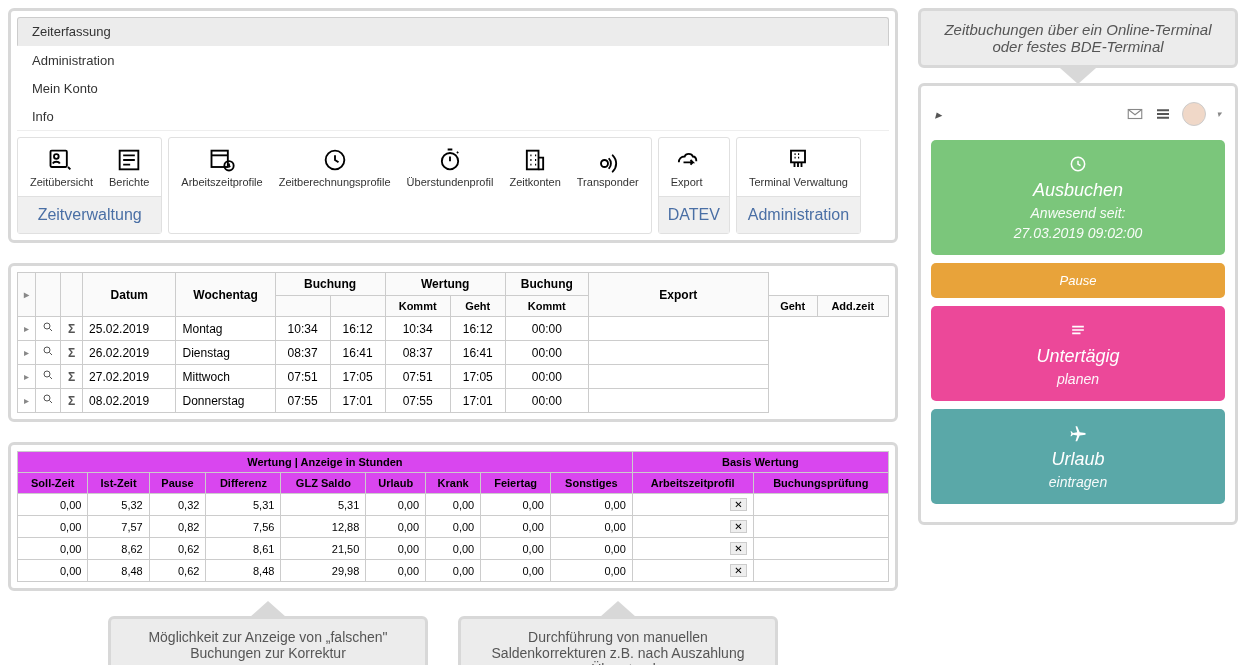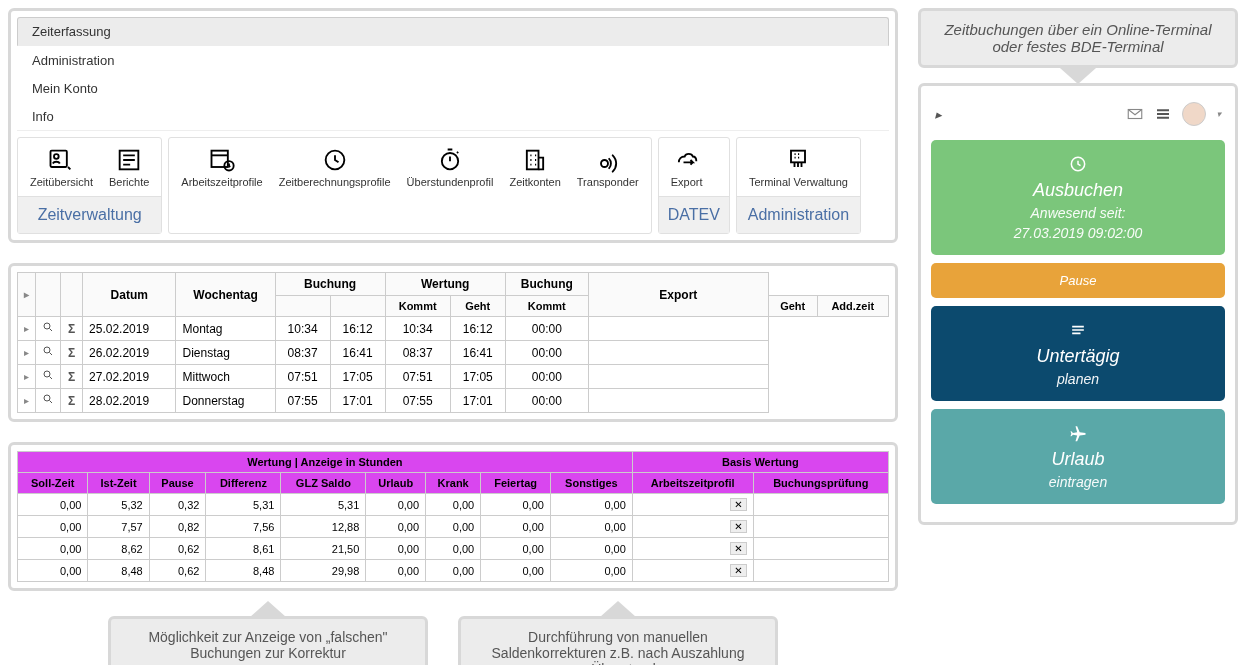--- a/index.html
+++ b/index.html
@@ -57,21 +57,21 @@
 .term-header svg { width: 18px; height: 18px; }
 .avatar { width: 24px; height: 24px; border-radius: 50%; background: #f0d8c8; border: 1px solid #ccc; }
 
 .term-btn { border-radius: 5px; color: #fff; text-align: center; padding: 14px 8px; margin-bottom: 8px; cursor: pointer; }
 .term-btn .title { font-size: 18px; font-weight: 300; }
 .term-btn .sub { font-size: 14px; margin-top: 4px; opacity: .95; }
 .term-btn svg { width: 20px; height: 20px; margin-bottom: 2px; }
 .green { background: #7bc67b; }
 .orange { background: #e8a33a; padding: 10px; font-size: 13px; }
 .blue { background: #5a8bd6; }
-.bluegrey { background: #0c4a6e; }
+.bluegrey { background: #ec4899; }
 .teal { background: #5aa8a8; }
 </style>
 </head>
 <body>
 
 <div class="left">
 
   <div class="panel">
     <div class="tabs">
       <div class="tab active">Zeiterfassung</div>
@@ -245,21 +245,21 @@
             <td class="num">00:00</td>
             <td></td>
           </tr>
           <tr>
             <td class="side-handle">▸</td>
             <td class="iconcell"><svg width="12" height="12" viewBox="0 0 24 24" fill="none" stroke="#555" stroke-width="2">
                 <circle cx="10" cy="10" r="6"></circle>
                 <path d="M15 15l5 5"></path>
               </svg></td>
             <td class="iconcell" style="font-weight:bold">Σ</td>
-            <td>28.02.2019</td>
+            <td>08.02.2019</td>
             <td>Donnerstag</td>
             <td class="num">07:55</td>
             <td class="num">17:01</td>
             <td class="num">07:55</td>
             <td class="num">17:01</td>
             <td class="num">00:00</td>
             <td></td>
           </tr>
         </tbody>
     </table>

